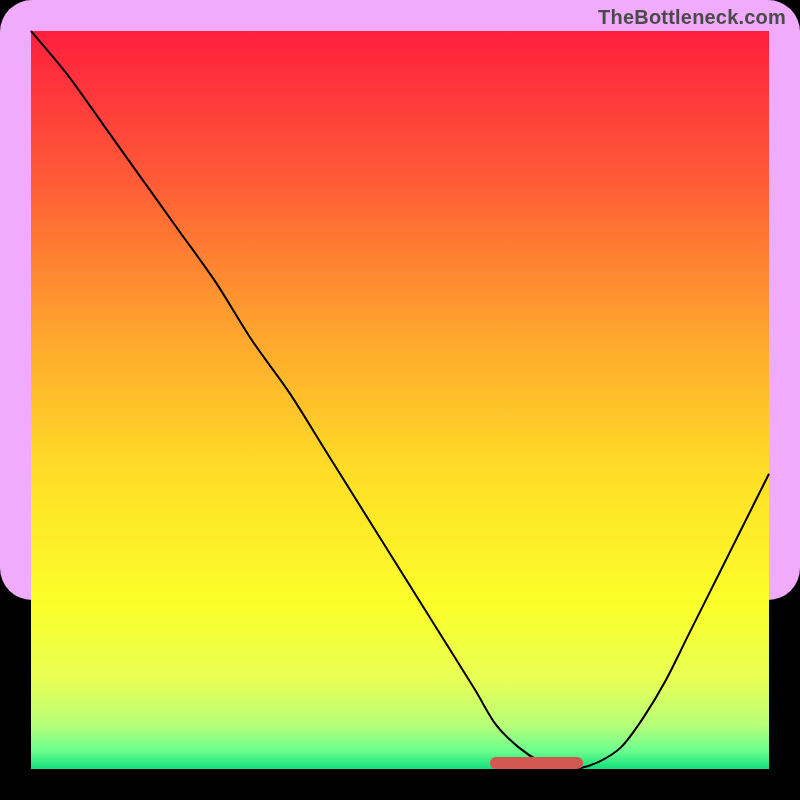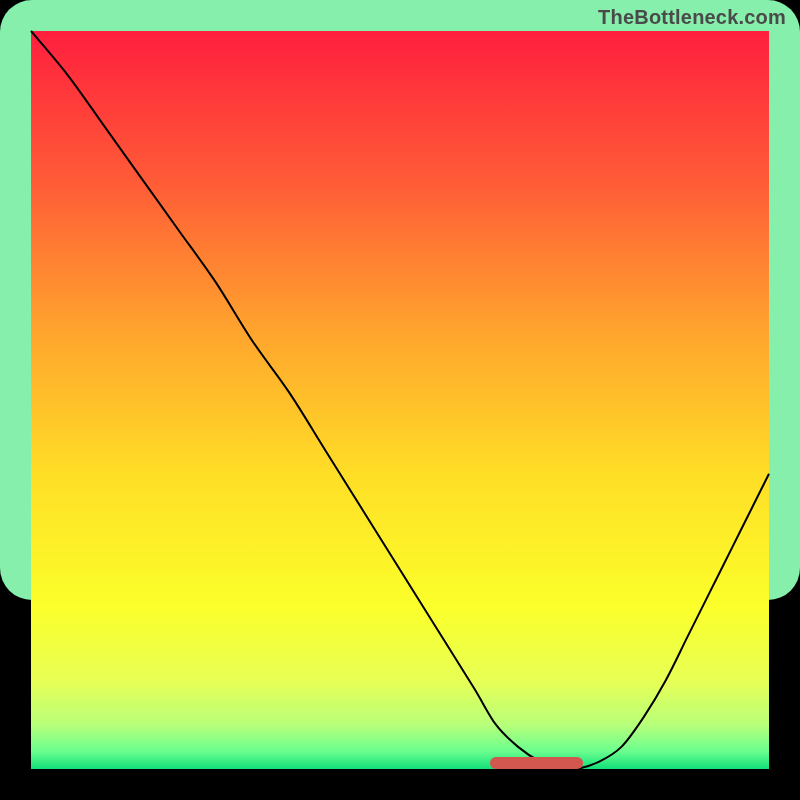--- a/index.html
+++ b/index.html
@@ -8,21 +8,21 @@
     width: 800px;
     height: 800px;
     background: #000;
     overflow: hidden;
     font-family: Arial, Helvetica, sans-serif;
   }
   .stage {
     position: relative;
     width: 800px;
     height: 600px;
-    background: #86efac;
+    background: #f0abfc;
     border-radius: 32px;
   }
   .watermark {
     position: absolute;
     top: 6px;
     right: 14px;
     color: #4a4a4a;
     font-size: 20px;
     font-weight: 600;
     letter-spacing: 0.2px;

